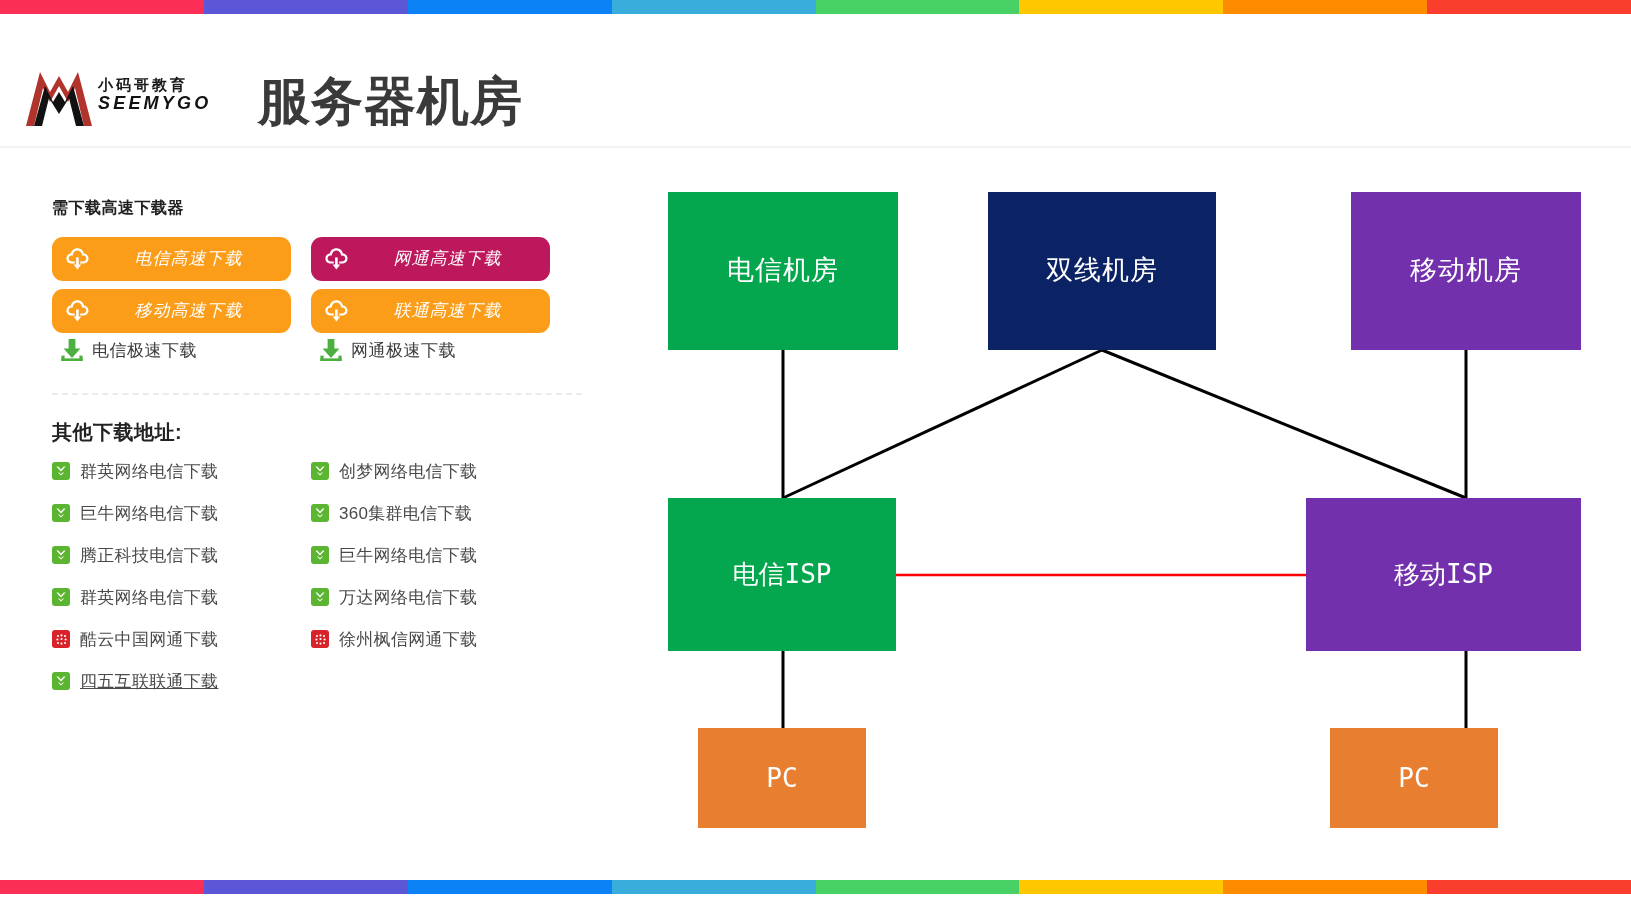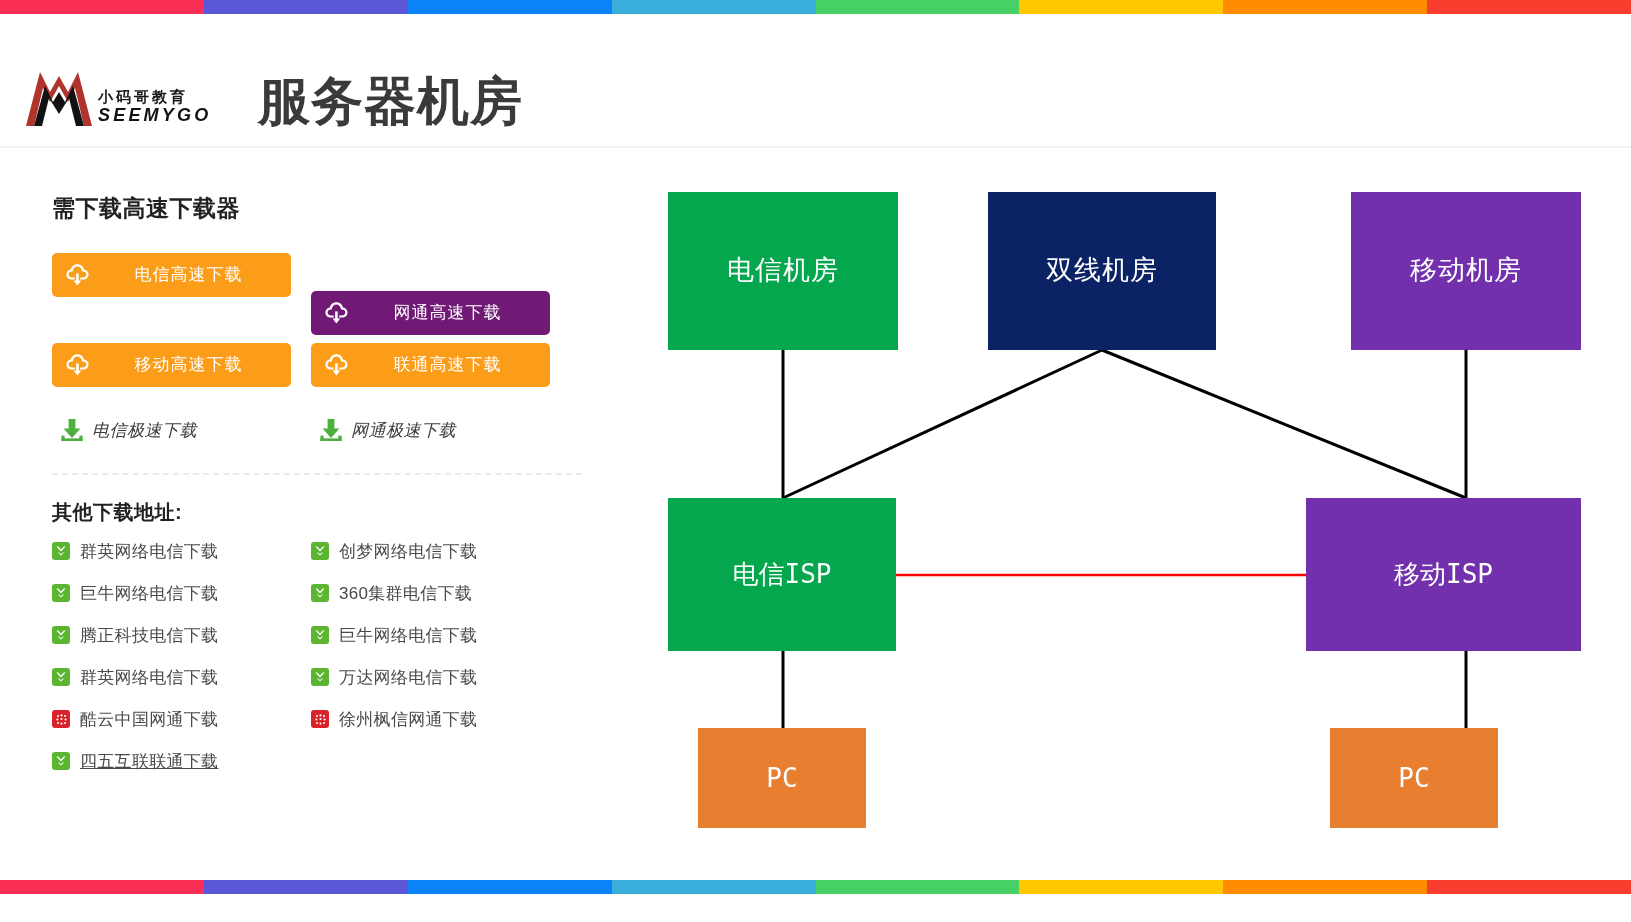--- a/index.html
+++ b/index.html
@@ -17,60 +17,59 @@
   .colorbar.bottom { top: 880px; }
   .colorbar > span { flex: 1 1 0; height: 100%; display: block; }
 
   
   .header {
     position: absolute; left: 0; top: 14px; width: 1631px; height: 134px;
     background: #fff; border-bottom: 2px solid #f2f3f5;
   }
   .brand { position: absolute; left: 22px; top: 52px; display: flex; align-items: flex-end; }
   .brand-mark { width: 74px; height: 62px; display:block; }
-  .brand-words { margin-left: 2px; margin-bottom: 2px; }
+  .brand-words { margin-left: 2px; margin-bottom: 14px; }
   .brand-cn {
     font-size: 15px; font-weight: 700; color: #1a1a1a;
     letter-spacing: 3px; line-height: 17px; white-space: nowrap;
   }
   .brand-en {
     font-size: 18px; font-weight: 700; color: #121212;
     letter-spacing: 3.2px; line-height: 21px; white-space: nowrap; font-style: italic;
   }
   .page-title {
     position: absolute; left: 258px; top: 56px;
     font-size: 52px; font-weight: 700; color: #3a3a3a;
     letter-spacing: 1px; line-height: 62px; white-space: nowrap;
     font-family: "DejaVu Sans", "Liberation Sans", sans-serif;
   }
 
   
   .left-panel { position: absolute; left: 52px; top: 195px; width: 530px; }
   .sec-title {
-    font-size: 23px; font-weight: 700; color: #222;
-    letter-spacing: .5px; line-height: 26px; margin-bottom: 32px;
+    font-size: 16px; font-weight: 700; color: #222;
+    letter-spacing: .5px; line-height: 26px; margin-bottom: 16px;
   }
 
   .btn-grid { display: grid; grid-template-columns: 239px 239px; gap: 8px 20px; }
   .dl-btn {
-    height: 44px; background: #fb9d18; border-radius: 5px;
+    height: 44px; background: #fb9d18; border-radius: 11px;
     display: flex; align-items: center; cursor: pointer;
     box-shadow: 0 0 0 0 rgba(0,0,0,0);
+    font-style: italic;
   }
   .dl-btn .cloud { width: 52px; display:flex; align-items:center; justify-content:center; }
   .dl-btn .cloud svg { display: block; }
   .dl-btn .lbl {
     flex: 1; text-align: center; padding-right: 18px;
     color: #ffffff; font-size: 17px; letter-spacing: 1px; line-height: 20px;
   }
 
   .fast-grid {
     display: grid; grid-template-columns: 239px 239px; gap: 8px 20px;
-    margin-top: 26px;
-    font-style: italic;
   }
   .fast-item { display: flex; align-items: center; height: 34px; cursor: pointer; }
   .fast-item .dlico { width: 40px; display:flex; align-items:center; justify-content:center; }
   .fast-item .lbl { font-size: 17px; color: #3c3c3c; letter-spacing: .5px; }
 
   .divider {
     margin-top: 26px; height: 0;
     border-top: 2px dashed #e9eaec;
   }
 
@@ -143,21 +142,21 @@
         <div class="dl-btn" style="background: rgb(251, 157, 24);">
           <span class="cloud">
             <svg width="28" height="24" viewBox="0 0 28 24">
     <path d="M8.2 16.6 C4.6 16.6 2.4 14.4 2.4 11.5 C2.4 8.9 4.3 6.8 6.8 6.5 C7.4 3.4 10.1 1.2 13.4 1.2 C16.7 1.2 19.4 3.4 20 6.5 C22.6 6.8 24.5 8.9 24.5 11.5 C24.5 14.4 22.3 16.6 18.7 16.6 L16.2 16.6 L16.2 14.4 L18.7 14.4 C21.1 14.4 22.3 13.1 22.3 11.5 C22.3 9.8 21 8.6 19.1 8.6 L18 8.6 L17.9 7.5 C17.6 5.1 15.7 3.4 13.4 3.4 C11.1 3.4 9.2 5.1 8.9 7.5 L8.8 8.6 L7.7 8.6 C5.9 8.6 4.6 9.8 4.6 11.5 C4.6 13.1 5.8 14.4 8.2 14.4 L10.7 14.4 L10.7 16.6 Z" fill="#ffffff"></path>
     <rect x="12.1" y="10.4" width="2.6" height="8.4" fill="#ffffff"></rect>
     <path d="M9.6 17.4 L13.4 22.4 L17.2 17.4 Z" fill="#ffffff"></path>
   </svg>
           </span>
     <span class="lbl">电信高速下载</span>
         </div>
-        <div class="dl-btn" style="background: #701a75; margin-top: 38px;">
+        <div class="dl-btn" style="background: #be185d;">
           <span class="cloud">
             <svg width="28" height="24" viewBox="0 0 28 24">
     <path d="M8.2 16.6 C4.6 16.6 2.4 14.4 2.4 11.5 C2.4 8.9 4.3 6.8 6.8 6.5 C7.4 3.4 10.1 1.2 13.4 1.2 C16.7 1.2 19.4 3.4 20 6.5 C22.6 6.8 24.5 8.9 24.5 11.5 C24.5 14.4 22.3 16.6 18.7 16.6 L16.2 16.6 L16.2 14.4 L18.7 14.4 C21.1 14.4 22.3 13.1 22.3 11.5 C22.3 9.8 21 8.6 19.1 8.6 L18 8.6 L17.9 7.5 C17.6 5.1 15.7 3.4 13.4 3.4 C11.1 3.4 9.2 5.1 8.9 7.5 L8.8 8.6 L7.7 8.6 C5.9 8.6 4.6 9.8 4.6 11.5 C4.6 13.1 5.8 14.4 8.2 14.4 L10.7 14.4 L10.7 16.6 Z" fill="#ffffff"></path>
     <rect x="12.1" y="10.4" width="2.6" height="8.4" fill="#ffffff"></rect>
     <path d="M9.6 17.4 L13.4 22.4 L17.2 17.4 Z" fill="#ffffff"></path>
   </svg>
           </span>
     <span class="lbl">网通高速下载</span>
         </div>
         <div class="dl-btn" style="background: rgb(251, 157, 24);">

